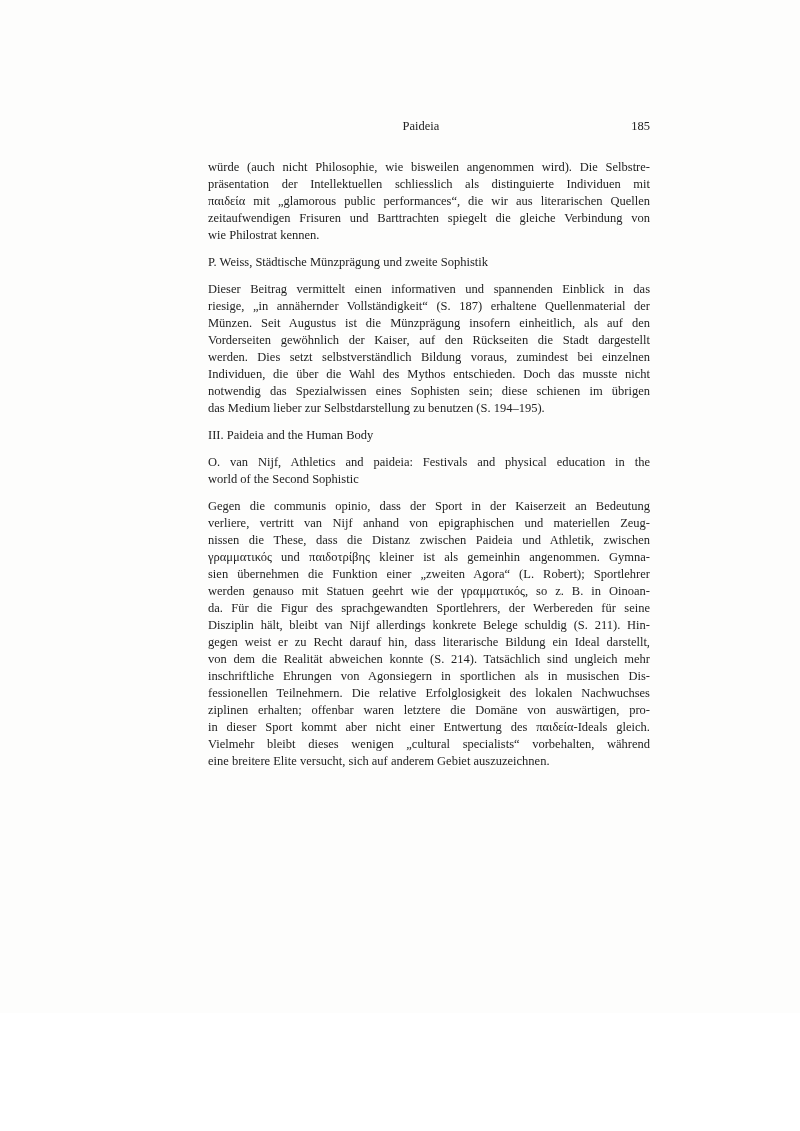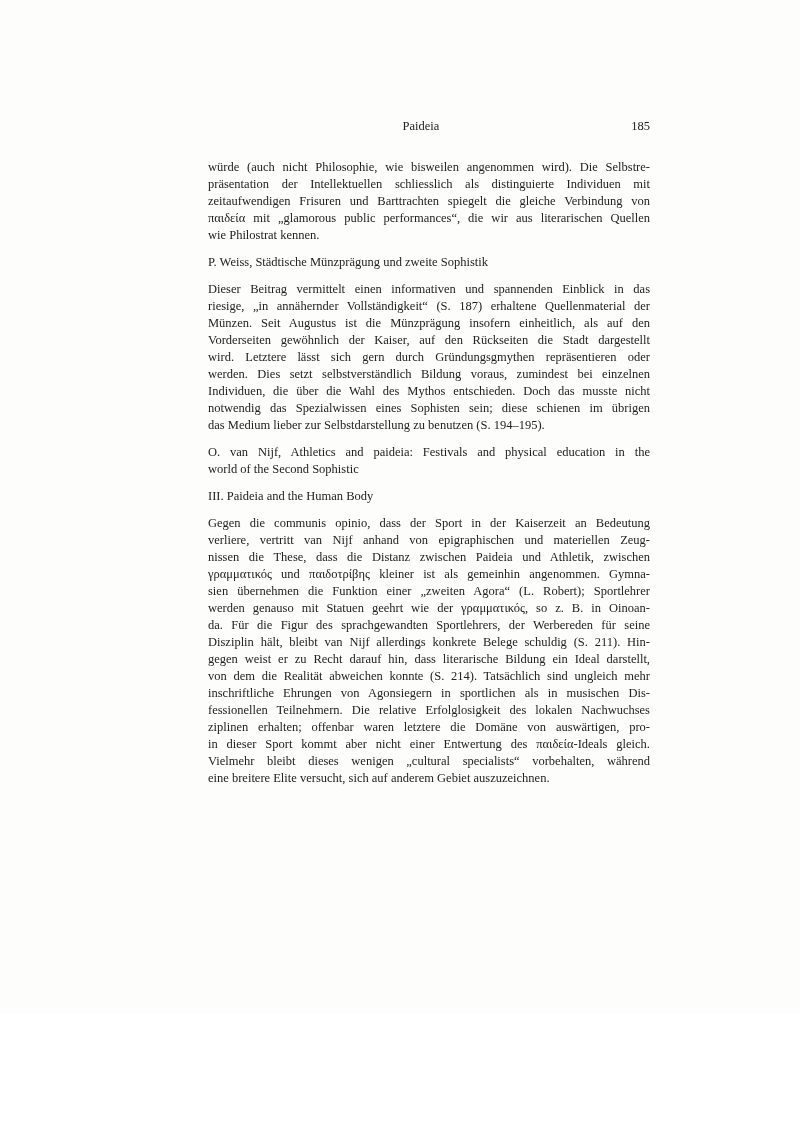--- a/index.html
+++ b/index.html
@@ -65,48 +65,47 @@
   <div class="text-block">
 
     <div class="running-header">
       <span class="running-title">Paideia</span>
       <span class="page-num">185</span>
     </div>
 
     <div class="block">
       <span class="jl">würde (auch nicht Philosophie, wie bisweilen angenommen wird). Die Selbstre-</span>
       <span class="jl">präsentation der Intellektuellen schliesslich als distinguierte Individuen mit</span>
+      <span class="jl">παιδεία mit „glamorous public performances“, die wir aus literarischen Quellen</span>
       <span class="jl">zeitaufwendigen Frisuren und Barttrachten spiegelt die gleiche Verbindung von</span>
-      <span class="jl">παιδεία mit „glamorous public performances“, die wir aus literarischen Quellen</span>
       <span class="ll">wie Philostrat kennen.</span>
     </div>
 
     <div class="block">
       <span class="ll">P. Weiss, Städtische Münzprägung und zweite Sophistik</span>
     </div>
 
     <div class="block">
       <span class="jl">Dieser Beitrag vermittelt einen informativen und spannenden Einblick in das</span>
       <span class="jl">riesige, „in annähernder Vollständigkeit“ (S. 187) erhaltene Quellenmaterial der</span>
       <span class="jl">Münzen. Seit Augustus ist die Münzprägung insofern einheitlich, als auf den</span>
       <span class="jl">Vorderseiten gewöhnlich der Kaiser, auf den Rückseiten die Stadt dargestellt</span>
-      <span class="jl">wird. Letztere lässt sich gern durch Gründungsgmythen repräsentieren oder</span>
       <span class="jl">werden. Dies setzt selbstverständlich Bildung voraus, zumindest bei einzelnen</span>
       <span class="jl">Individuen, die über die Wahl des Mythos entschieden. Doch das musste nicht</span>
       <span class="jl">notwendig das Spezialwissen eines Sophisten sein; diese schienen im übrigen</span>
       <span class="ll">das Medium lieber zur Selbstdarstellung zu benutzen (S. 194–195).</span>
     </div>
 
     <div class="block">
-      <span class="jl">O. van Nijf, Athletics and paideia: Festivals and physical education in the</span>
-      <span class="ll">world of the Second Sophistic</span>
+      <span class="ll">III. Paideia and the Human Body</span>
     </div>
 
     <div class="block">
-      <span class="ll">III. Paideia and the Human Body</span>
+      <span class="jl">O. van Nijf, Athletics and paideia: Festivals and physical education in the</span>
+      <span class="ll">world of the Second Sophistic</span>
     </div>
 
     <div class="block">
       <span class="jl">Gegen die communis opinio, dass der Sport in der Kaiserzeit an Bedeutung</span>
       <span class="jl">verliere, vertritt van Nijf anhand von epigraphischen und materiellen Zeug-</span>
       <span class="jl">nissen die These, dass die Distanz zwischen Paideia und Athletik, zwischen</span>
       <span class="jl">γραμματικός und παιδοτρίβης kleiner ist als gemeinhin angenommen. Gymna-</span>
       <span class="jl">sien übernehmen die Funktion einer „zweiten Agora“ (L. Robert); Sportlehrer</span>
       <span class="jl">werden genauso mit Statuen geehrt wie der γραμματικός, so z. B. in Oinoan-</span>
       <span class="jl">da. Für die Figur des sprachgewandten Sportlehrers, der Werbereden für seine</span>

